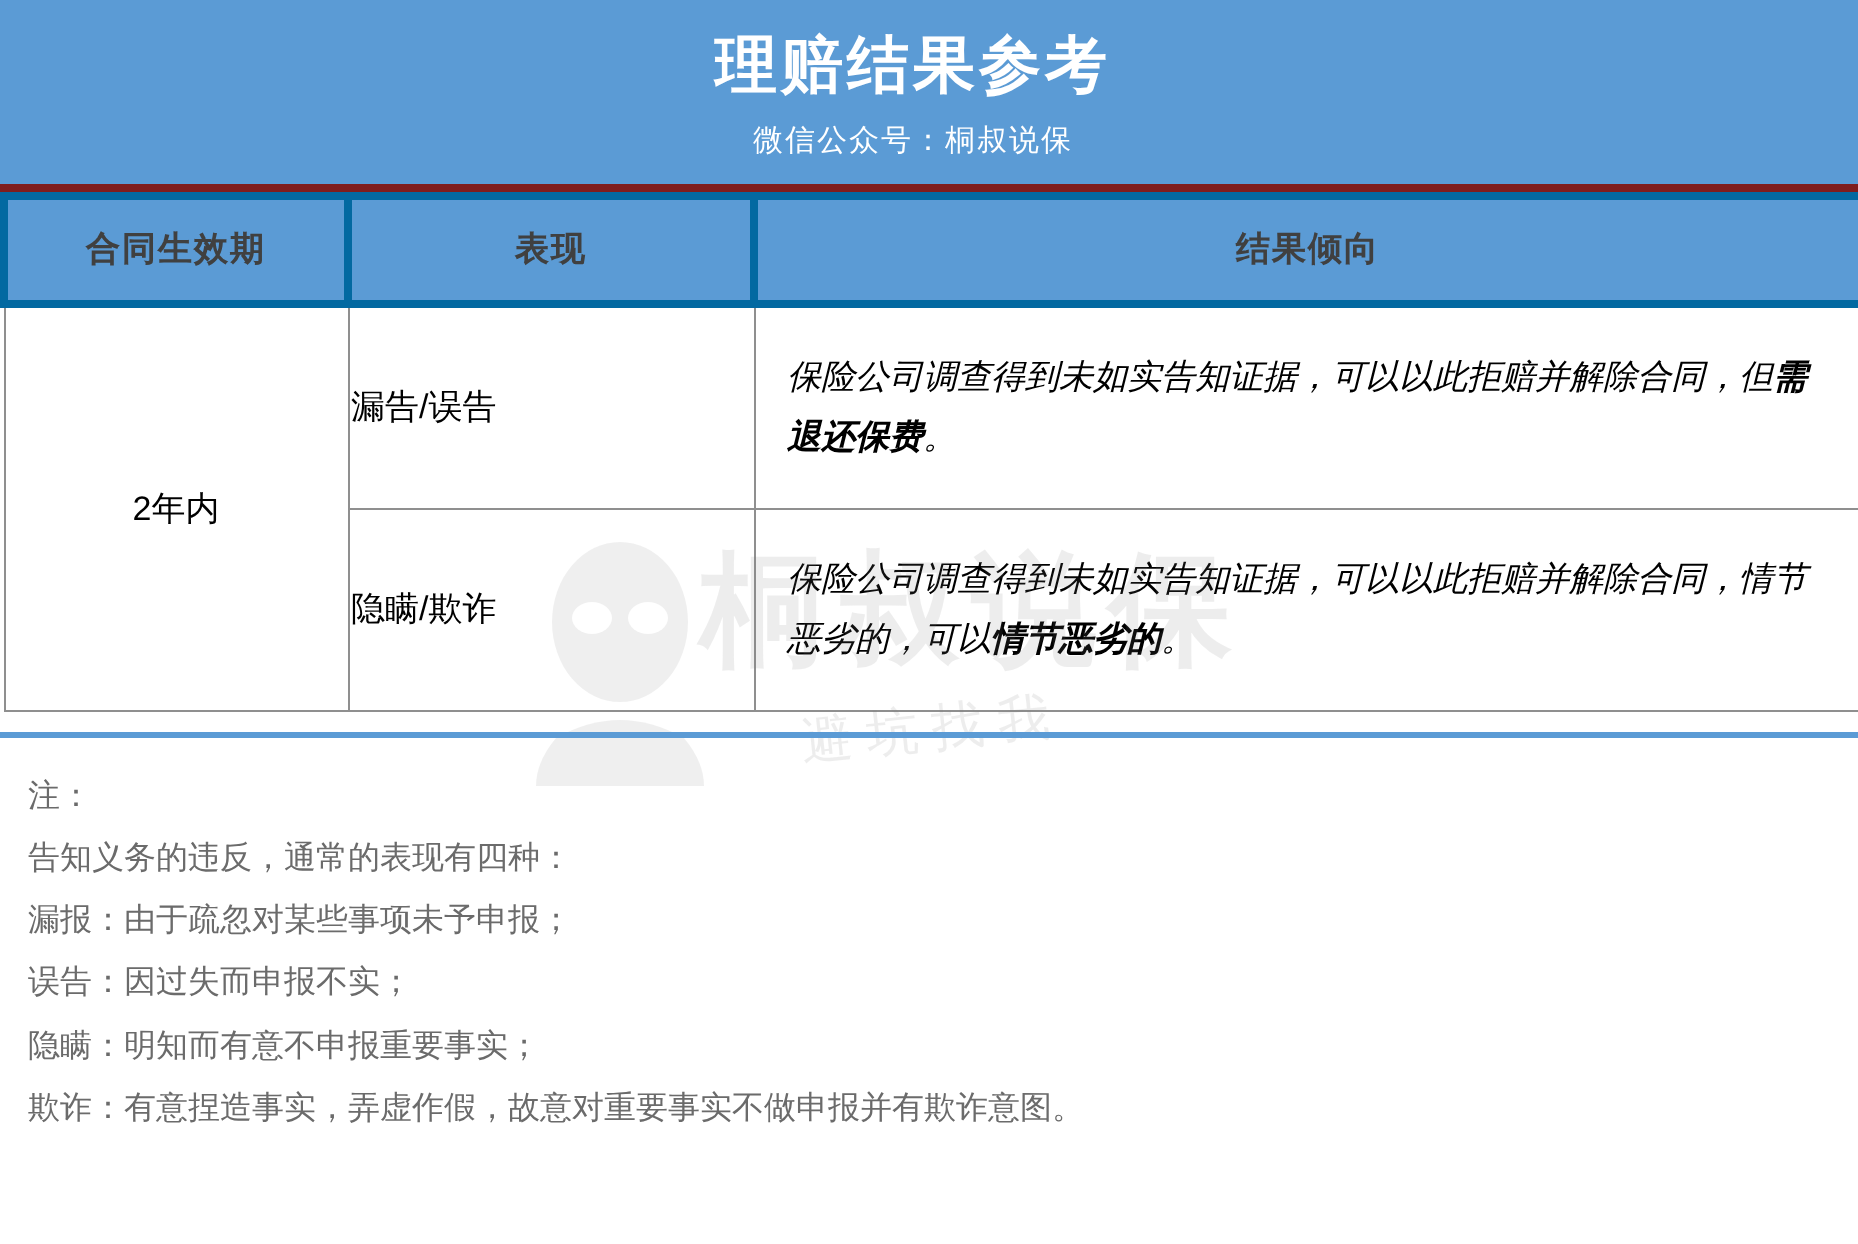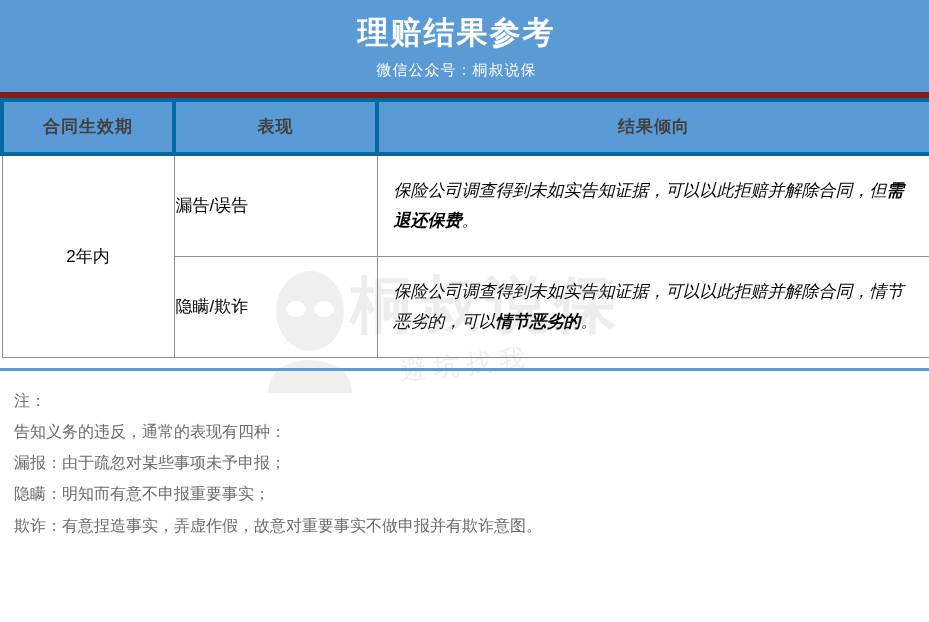--- a/index.html
+++ b/index.html
@@ -19,21 +19,21 @@
     height: 622px;
     box-sizing: border-box;
   }
 
   
   .header {
     background: #5b9bd5;
     color: #ffffff;
     text-align: center;
     padding: 14px 16px 12px 0;
-    border-bottom: 6px solid #7f1d1d;
+    border-bottom: 4px solid #7f1d1d;
   }
   .header-title {
     font-size: 31px;
     font-weight: bold;
     letter-spacing: 2px;
     line-height: 1.25;
   }
   .header-sub {
     font-size: 15px;
     margin-top: 8px;
@@ -182,17 +182,18 @@
       <path d="M20 100 q32 -18 64 0 q10 12 10 24 h-84 q0 -12 10 -24 z" fill="#8a8a8a"></path>
     </svg>
     <div class="wm-text">桐叔说保</div>
     <div class="wm-sub">避坑找我</div>
   </div>
 
   <div class="notes">
     <div class="line">注：</div>
     <div class="line">告知义务的违反，通常的表现有四种：</div>
     <div class="line">漏报：由于疏忽对某些事项未予申报；</div>
+    <div class="line">误告：因过失而申报不实；</div>
     <div class="line">隐瞒：明知而有意不申报重要事实；</div>
     <div class="line">欺诈：有意捏造事实，弄虚作假，故意对重要事实不做申报并有欺诈意图。</div>
   </div>
 
 </div>
 
 </body></html>

